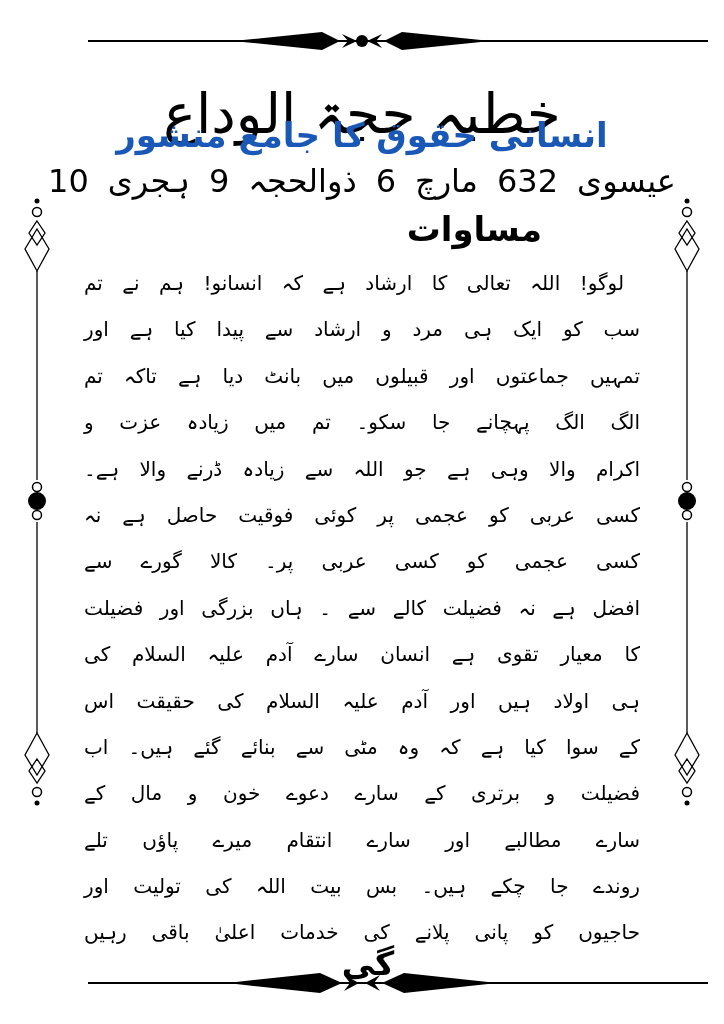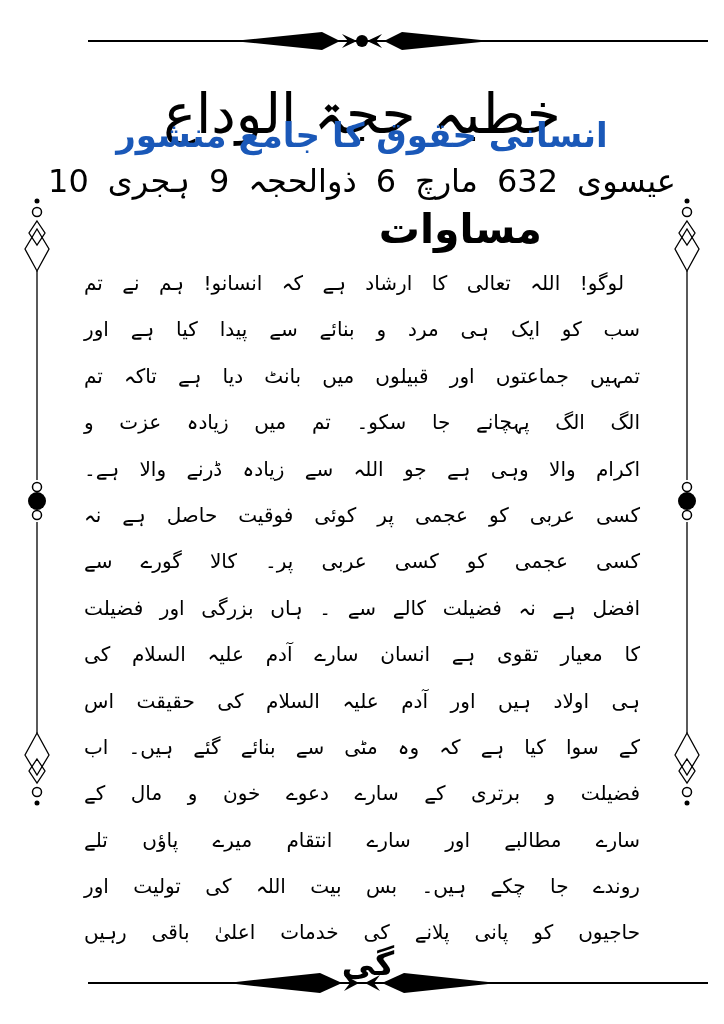--- a/index.html
+++ b/index.html
@@ -42,21 +42,21 @@
     direction:ltr;
     display:flex;justify-content:center;align-items:baseline;gap:19px;
     font-size:32px;line-height:42px;
     white-space:nowrap;
   }
   .section-heading{
     position:absolute;top:200px;left:84px;width:556px;
     direction:rtl;text-align:right;
     box-sizing:border-box;padding-left:98px; 
     padding-right:98px;
-    font-size:41px;font-weight:700;line-height:58px;
+    font-size:34px;font-weight:700;line-height:58px;
     white-space:nowrap;
   }
   .body-text{
     position:absolute;top:260px;left:84px;width:556px;
     direction:rtl;
     font-size:20px;
   }
   .body-line{
     height:46.4px;line-height:46.4px;
     text-align:justify;
@@ -129,21 +129,21 @@
     <span>6</span>
     <span>مارچ</span>
     <span>632</span>
     <span>عیسوی</span>
   </div>
 
   <div class="section-heading">مساوات</div>
 
   <div class="body-text">
     <div class="body-line indent-first">لوگو! اللہ تعالی کا ارشاد ہے کہ انسانو! ہم نے تم</div>
-    <div class="body-line">سب کو ایک ہی مرد و بنائے سے پیدا کیا ہے اور</div>
+    <div class="body-line">سب کو ایک ہی مرد و ارشاد سے پیدا کیا ہے اور</div>
     <div class="body-line">تمہیں جماعتوں اور قبیلوں میں بانٹ دیا ہے تاکہ تم</div>
     <div class="body-line">الگ الگ پہچانے جا سکو۔ تم میں زیادہ عزت و</div>
     <div class="body-line">اکرام والا وہی ہے جو اللہ سے زیادہ ڈرنے والا ہے۔</div>
     <div class="body-line">کسی عربی کو عجمی پر کوئی فوقیت حاصل ہے نہ</div>
     <div class="body-line">کسی عجمی کو کسی عربی پر۔ کالا گورے سے</div>
     <div class="body-line">افضل ہے نہ فضیلت کالے سے ۔ ہاں بزرگی اور فضیلت</div>
     <div class="body-line">کا معیار تقوی ہے انسان سارے آدم علیہ السلام کی</div>
     <div class="body-line">ہی اولاد ہیں اور آدم علیہ السلام کی حقیقت اس</div>
     <div class="body-line">کے سوا کیا ہے کہ وہ مٹی سے بنائے گئے ہیں۔ اب</div>
     <div class="body-line">فضیلت و برتری کے سارے دعوے خون و مال کے</div>

